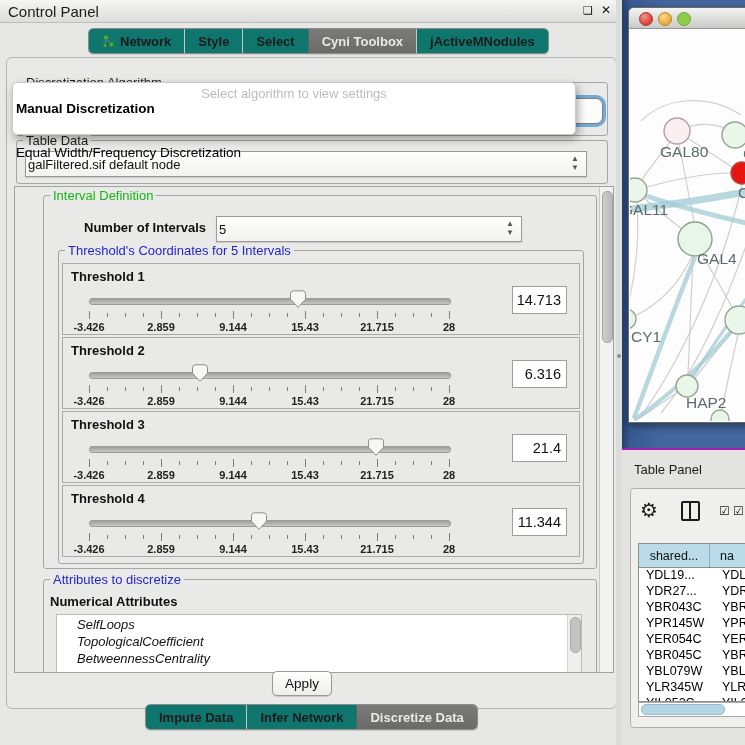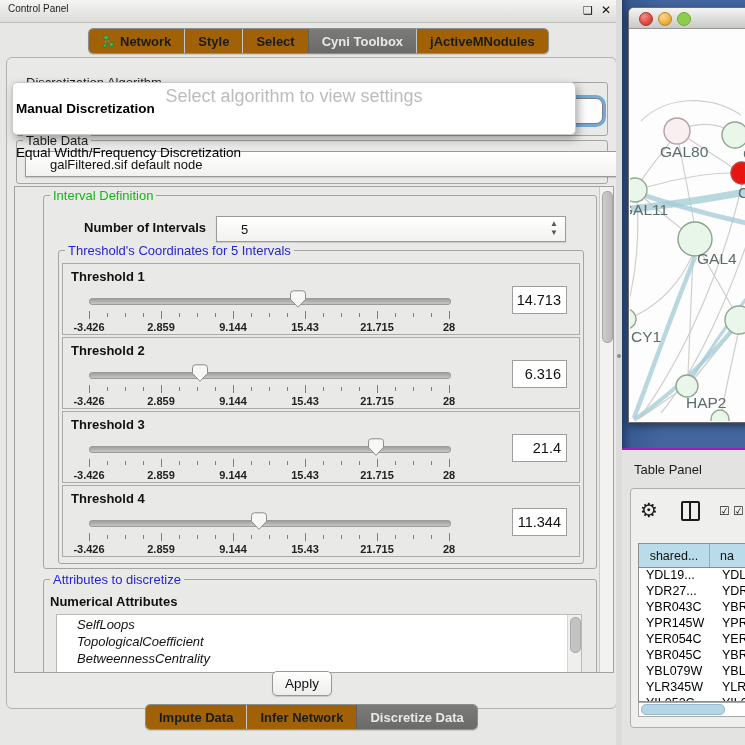--- a/index.html
+++ b/index.html
@@ -4,29 +4,29 @@
 <style>
   html,body{margin:0;padding:0;}
   body{width:745px;height:745px;overflow:hidden;background:#e7e7e5;
        font-family:"Liberation Sans","DejaVu Sans",sans-serif;-webkit-font-smoothing:antialiased;}
   #root{position:relative;width:745px;height:745px;}
 
   
   #left-region{position:absolute;left:0;top:0;width:622px;height:745px;background:#e7e7e5;}
   #titlebar{position:absolute;left:0;top:0;width:622px;height:22px;
             background:linear-gradient(#f5f5f3,#dcdcda);border-bottom:1px solid #bdbdbb;}
-  #panel-title{position:absolute;left:8px;top:3px;font-size:10px;color:#1c1c1c;}
+  #panel-title{position:absolute;left:8px;top:3px;font-size:15px;color:#1c1c1c;}
   .win-icon{position:absolute;top:3px;font-size:12px;color:#111;cursor:default;line-height:15px;}
   #float-icon{left:583px;font-size:11px;}
   #close-icon{left:601px;font-weight:bold;}
 
   .tabstrip{position:absolute;display:flex;background:#fff;border:1px solid #8d8d8b;
             border-radius:5px;overflow:hidden;height:24px;box-shadow:0 1px 1px rgba(0,0,0,.12);}
   .tab{display:flex;align-items:center;gap:5px;padding:0 13px;font-size:13px;font-weight:bold;
-       color:#1b1b1b;background:#a16207;white-space:nowrap;cursor:default;}
+       color:#1b1b1b;background:#0f766e;white-space:nowrap;cursor:default;}
   .tab + .tab{border-left:1px solid #c6c6c4;}
   .tab.selected{background:linear-gradient(#7b7b79,#6a6a68);color:#e9e9e7;border-left-color:#5f5f5d;}
   #top-tabs{left:88px;top:28px;}
   #bottom-tabs{left:145px;top:704px;}
 
   #outer-panel{position:absolute;left:6px;top:57px;width:609px;height:650px;
                border:1px solid #b3b3b1;border-radius:6px;background:#e9e9e7;}
 
   .groupbox{position:absolute;border:1px solid #a5a5a3;border-radius:3px;}
   .group-title{position:absolute;top:-8px;left:6px;background:#e9e9e7;padding:0 3px;
@@ -35,31 +35,31 @@
   .gt-green{color:#17b517;}
   .gt-blue{color:#2525d2;}
 
   #algo-group{left:16px;top:82px;width:590px;height:52px;}
   #algo-combo{position:absolute;left:12px;top:15px;width:572px;height:24px;border-radius:7px;
               background:#fdfdfd;border:1px solid #7e7e7c;
               box-shadow:0 0 0 3px rgba(92,158,214,.85);z-index:4;}
   #table-data-group{left:16px;top:140px;width:590px;height:42px;}
   .combo{position:absolute;background:linear-gradient(#ffffff,#f2f2f0);border:1px solid #9a9a98;
          border-radius:0;font-size:13px;color:#111;display:flex;align-items:center;
-         padding:0 24px;box-shadow:0 1px 1px rgba(0,0,0,.12);}
+         padding:0 2px;box-shadow:0 1px 1px rgba(0,0,0,.12);}
   .combo .spin{position:absolute;right:7px;top:2px;display:flex;flex-direction:column;
                line-height:9px;font-size:8px;color:#555;}
   #table-combo{left:8px;top:10px;width:556px;height:24px;}
 
   
   #algo-popup{position:absolute;left:12px;top:82px;width:562px;height:51px;background:#fff;
               border:1px solid #c9c9c7;border-radius:5px;z-index:30;
               box-shadow:2px 4px 10px rgba(0,0,0,.35);}
   #popup-hint{position:absolute;left:0;top:3px;width:100%;text-align:center;
-              font-size:18px;color:#bcbcba;}
+              font-size:13px;color:#bcbcba;}
   .popup-opt{position:absolute;left:3px;font-size:13.5px;color:#000;white-space:nowrap;}
   .popup-opt.bold{font-weight:bold;}
 
   
   #scroll-area{position:absolute;left:14px;top:186px;width:598px;height:485px;
                border:1px solid #a2a2a0;background:#e9e9e7;overflow:hidden;}
   #main-vscroll{position:absolute;right:0;top:0;width:13px;height:100%;background:#f2f2f0;
                 border-left:1px solid #c9c9c7;}
   #main-vscroll .thumb{position:absolute;left:2px;top:4px;width:9px;height:150px;
                 border-radius:5px;background:linear-gradient(90deg,#cdcdcb,#b9b9b7);border:1px solid #a5a5a3;}

